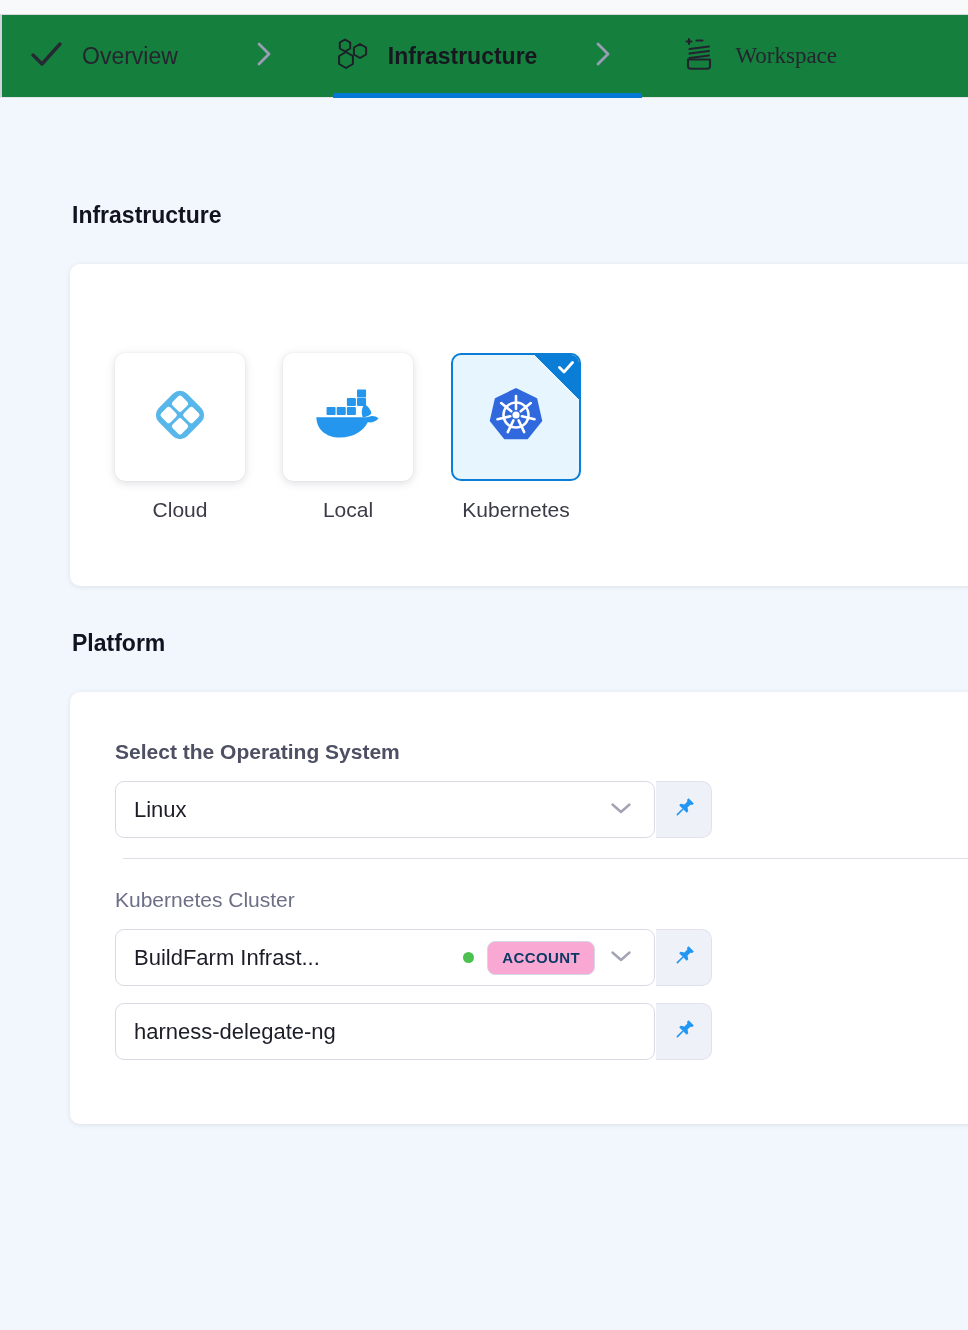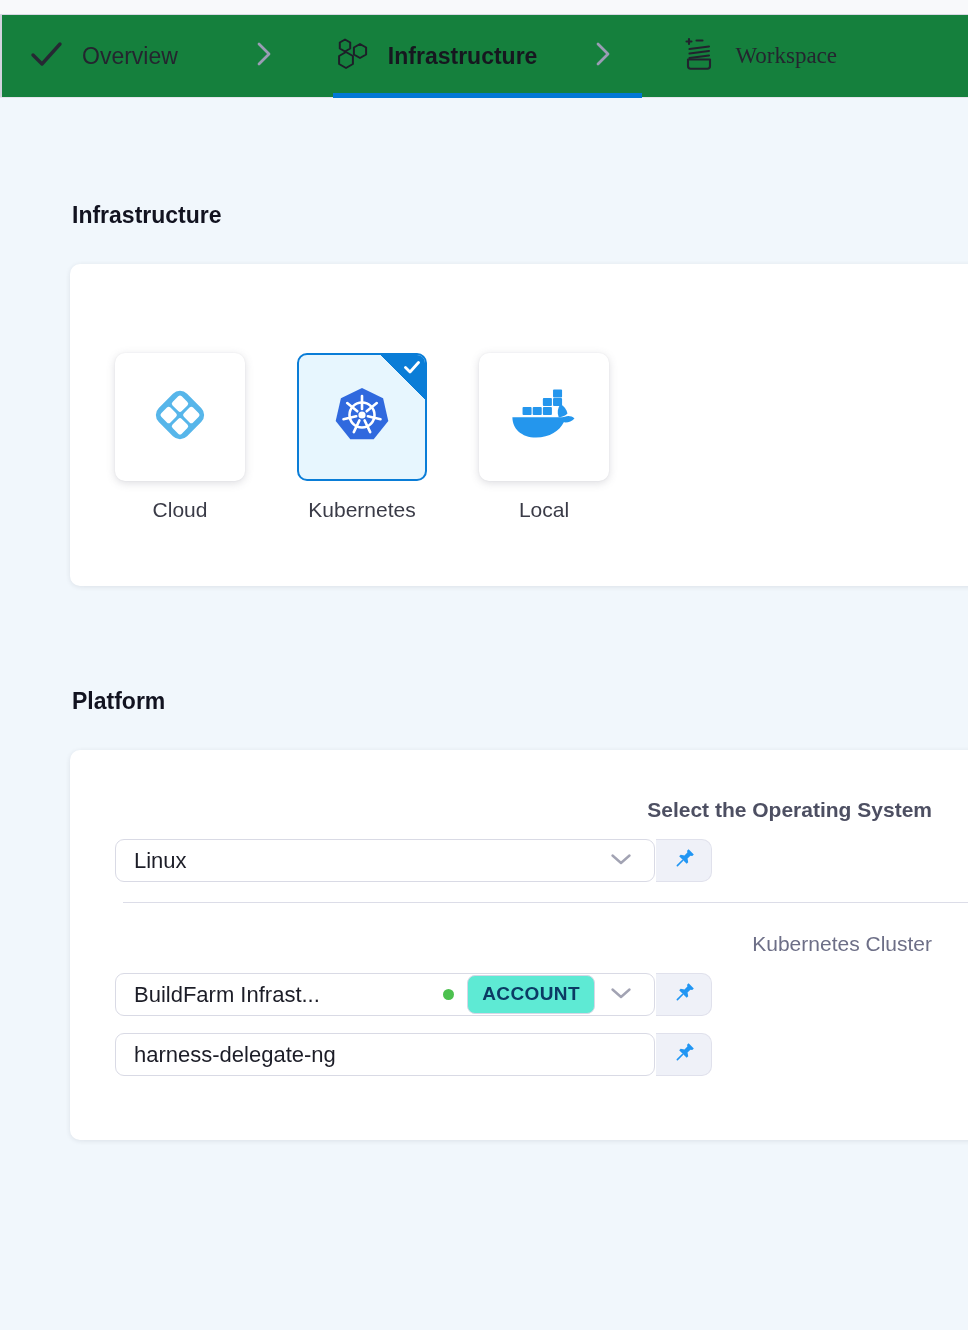--- a/index.html
+++ b/index.html
@@ -27,66 +27,66 @@
   .tab.active .lbl{font-weight:700;color:#16171f;}
   .t-overview{margin-left:30px;}
   .sep1{margin-left:76px;}
   .t-infra{margin-left:60px;}
   .sep2{margin-left:56px;}
   .t-workspace{margin-left:68px;font-family:Liberation Serif, serif;}
   .underline{position:absolute;left:333px;bottom:-1px;width:309px;height:5px;background:#0278d5;}
   
   .h1{font-size:23px;font-weight:700;color:#121320;margin:0 0 0 72px;}
   .h1.first{padding-top:104px;}
-  .h1.second{margin-top:102px;}
+  .h1.second{margin-top:44px;}
   
   .card{
     background:#fff;border-radius:10px;margin:35px -24px 0 70px;
     box-shadow:0 1px 5px rgba(40,41,61,.10);
   }
   .card-infra{padding:49px 60px 64px 45px;}
   .card-platform{padding:48px 60px 64px 45px;}
   .prompt{font-size:22px;color:#23242e;}
   
-  .options{display:flex;gap:52px;margin-top:40px;}
+  .options{display:flex;gap:38px;margin-top:40px;}
   .opt{width:130px;text-align:center;cursor:pointer;}
   .tile{
     position:relative;box-sizing:border-box;width:130px;height:128px;background:#fff;
     border-radius:10px;display:flex;align-items:center;justify-content:center;
     box-shadow:0 2px 8px rgba(96,97,112,.22), 0 0 2px rgba(40,41,61,.06);
     overflow:hidden;
   }
   .opt.selected .tile{background:#e7f6fe;border:2px solid #0a7dd7;box-shadow:none;}
   .corner{position:absolute;top:0;right:0;width:44px;height:44px;display:none;
     background:linear-gradient(225deg,#0a7dd7 50%,transparent 50.5%);}
   .opt.selected .corner{display:block;}
   .corner svg{position:absolute;top:6px;right:5px;}
   .opt-label{margin-top:17px;font-size:21px;color:#3a3b47;}
   
-  .f-label{font-size:21px;color:#4d4f62;font-weight:600;text-align:right;}
+  .f-label{font-size:21px;color:#4d4f62;font-weight:600;}
   .f-label.light{color:#6d6f87;font-weight:400;}
-  .ctrl{display:flex;width:597px;height:43px;margin-top:17px;}
+  .ctrl{display:flex;width:597px;height:57px;margin-top:17px;}
   .inp{
     flex:1;box-sizing:border-box;background:#fff;border:1px solid #d9dae5;border-radius:9px;
     display:flex;align-items:center;padding:0 18px 0 18px;min-width:0;
   }
   .inp .val{font-size:22px;color:#1c1d27;white-space:nowrap;overflow:hidden;}
   .sel-chev{margin-left:auto;flex:none;padding-right:4px;}
   .pin-seg{
     width:56px;flex:none;margin-left:1px;box-sizing:border-box;
     background:#eff1f8;border:1px solid #e0e1ec;border-left:none;
     border-radius:0 10px 10px 0;
     display:flex;align-items:center;justify-content:center;cursor:pointer;
   }
   .divider{border-top:1px solid #dcdde8;margin:20px -60px 29px 8px;}
   .ns-gap{margin-top:43px;}
   .dot{width:11px;height:11px;border-radius:50%;flex:none;margin-left:auto;margin-right:13px;}
   .badge{
-    flex:none;border:1px solid #d6d7e6;background:#5eead4;border-radius:8px;
-    padding:7px 14px 8px;font-size:19px;font-weight:600;color:#0b3a64;
+    flex:none;border:1px solid #d6d7e6;background:#f9a8d4;border-radius:8px;
+    padding:7px 14px 8px;font-size:15px;font-weight:600;color:#0b3a64;
     letter-spacing:.4px;margin-right:15px;white-space:nowrap;
   }
   .cluster .sel-chev{margin-left:0;}
 </style>
 </head>
 <body>
 
 <div class="dot-strip"></div>
 
 <div class="tabbar">
@@ -156,20 +156,39 @@
               <rect x="17.5" y="17.5" width="13" height="13" rx="2.5" fill="#fff"></rect>
               <rect x="33.5" y="17.5" width="13" height="13" rx="2.5" fill="#fff"></rect>
               <rect x="17.5" y="33.5" width="13" height="13" rx="2.5" fill="#fff"></rect>
               <rect x="33.5" y="33.5" width="13" height="13" rx="2.5" fill="#fff"></rect>
             </g>
           </svg>
         </span>
 
       </div>
       <div class="opt-label">Cloud</div>
+    </div>
+
+    <div class="opt">
+      <div class="tile">
+        <span>
+          <svg width="70" height="52" viewBox="0 0 62 46" fill="#2496ed">
+            <rect x="12" y="16" width="8" height="7" rx="0.8"></rect>
+            <rect x="21" y="16" width="8" height="7" rx="0.8"></rect>
+            <rect x="30" y="16" width="8" height="7" rx="0.8"></rect>
+            <rect x="30" y="8" width="8" height="7" rx="0.8"></rect>
+            <rect x="39" y="8" width="8" height="7" rx="0.8"></rect>
+            <rect x="39" y="0.5" width="8" height="7" rx="0.8"></rect>
+            <path d="M3 25 C3 35 11 43 24 43 C36 43 45 37 48.5 29.5 C52 30 55.5 28.8 58 26 C55.5 23.8 52.3 23.3 49.5 24.5 L47 25 Z"></path>
+            <path d="M44 25 C42.5 21 43 17 45.5 13.5 C48.8 15 51 18 51.8 21.7 C50 23.5 47.5 24.6 44.8 25 Z"></path>
+          </svg>
+        </span>
+
+      </div>
+      <div class="opt-label">Local</div>
     </div>
 
     <div class="opt selected">
       <div class="tile">
         <span>
           <svg width="66" height="66" viewBox="0 0 66 66">
             <polygon points="33,6 54.1,16.2 59.3,39 44.7,57.3 21.3,57.3 6.7,39 11.9,16.2" fill="#3069de"></polygon>
             <circle cx="33" cy="33" r="12.5" fill="none" stroke="#fff" stroke-width="2.6"></circle>
             <circle cx="33" cy="33" r="3.6" fill="#fff"></circle>
             <g stroke="#fff" stroke-width="2.6" stroke-linecap="round">
@@ -185,39 +204,20 @@
         </span>
         <div class="corner">
           <svg width="16" height="13" viewBox="0 0 16 13">
               <path d="M1.5 6.5 L6 11 L14.5 1.5" fill="none" stroke="#fff" stroke-width="2.8" stroke-linecap="round" stroke-linejoin="round"></path>
             </svg>
         </div>
       </div>
       <div class="opt-label">Kubernetes</div>
     </div>
 
-    <div class="opt">
-      <div class="tile">
-        <span>
-          <svg width="70" height="52" viewBox="0 0 62 46" fill="#2496ed">
-            <rect x="12" y="16" width="8" height="7" rx="0.8"></rect>
-            <rect x="21" y="16" width="8" height="7" rx="0.8"></rect>
-            <rect x="30" y="16" width="8" height="7" rx="0.8"></rect>
-            <rect x="30" y="8" width="8" height="7" rx="0.8"></rect>
-            <rect x="39" y="8" width="8" height="7" rx="0.8"></rect>
-            <rect x="39" y="0.5" width="8" height="7" rx="0.8"></rect>
-            <path d="M3 25 C3 35 11 43 24 43 C36 43 45 37 48.5 29.5 C52 30 55.5 28.8 58 26 C55.5 23.8 52.3 23.3 49.5 24.5 L47 25 Z"></path>
-            <path d="M44 25 C42.5 21 43 17 45.5 13.5 C48.8 15 51 18 51.8 21.7 C50 23.5 47.5 24.6 44.8 25 Z"></path>
-          </svg>
-        </span>
-
-      </div>
-      <div class="opt-label">Local</div>
-    </div>
-
   </div>
 </div>
 
 <div class="h1 second">Platform</div>
 
 <div class="card card-platform">
 
   <div class="f-label">Select the Operating System</div>
   <div class="ctrl">
     <div class="inp">

